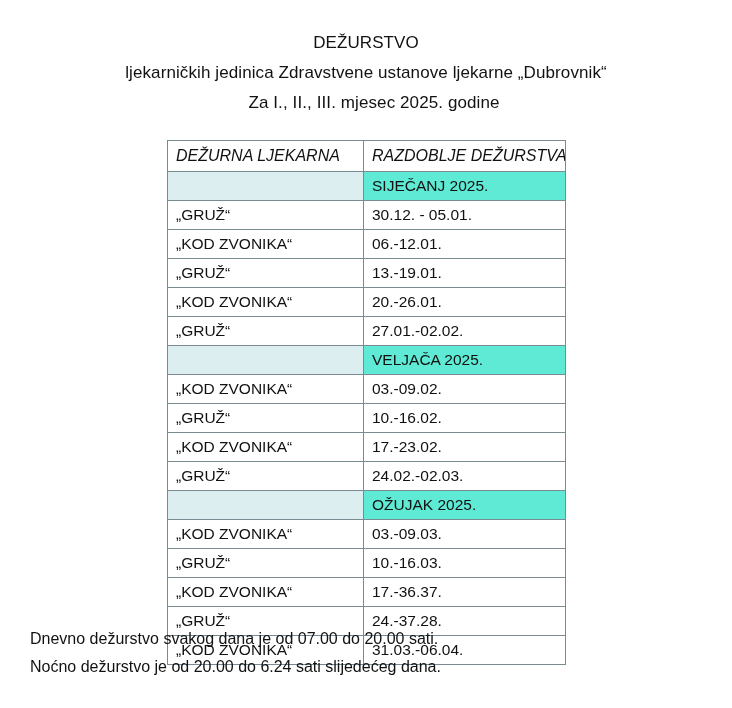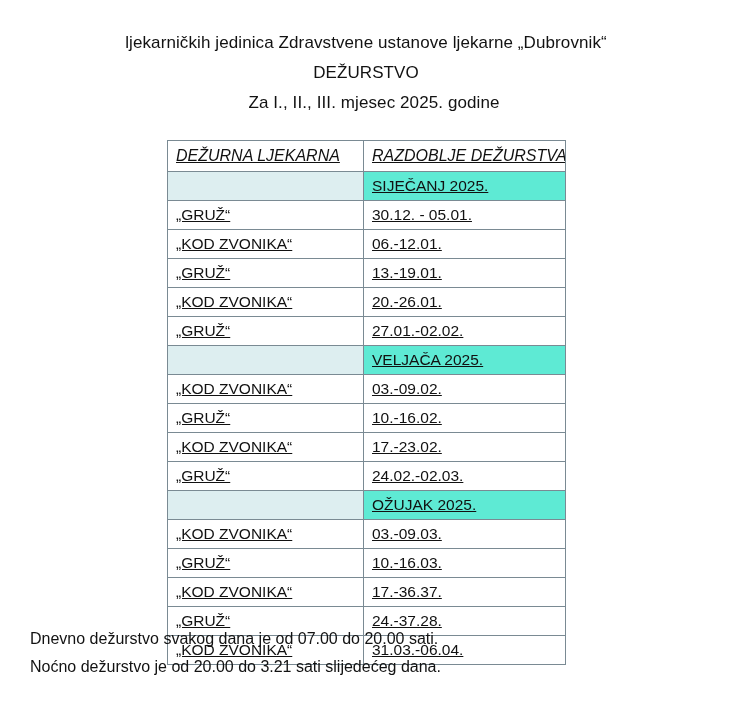--- a/index.html
+++ b/index.html
@@ -47,21 +47,20 @@
     border: 1px solid #7a8a93;
     font-size: 15.5px;
     padding: 3px 8px 4px 8px;
     height: 21px;
     vertical-align: middle;
     font-weight: normal;
     text-align: left;
     color: #111111;
     overflow: hidden;
     white-space: nowrap;
-    text-decoration: underline;
   }
   table.schedule col.c1 { width: 196px; }
   table.schedule col.c2 { width: 202px; }
 
   tr.head td {
     font-style: italic;
     font-size: 16px;
     padding-top: 4px;
     padding-bottom: 5px;
   }
@@ -80,22 +79,22 @@
     color: #121212;
   }
   .footer div { white-space: nowrap; }
 </style>
 </head>
 <body>
 
 <div class="page">
 
   <div class="header">
+    <div class="line line1">DEŽURSTVO</div>
     <div class="line line2">ljekarničkih jedinica Zdravstvene ustanove ljekarne „Dubrovnik“</div>
-    <div class="line line1">DEŽURSTVO</div>
     <div class="line line3">Za I., II., III. mjesec 2025. godine</div>
   </div>
 
   <div class="table-wrap">
     <table class="schedule">
       <colgroup>
         <col class="c1">
         <col class="c2">
       </colgroup>
       <tbody id="schedule-body">
@@ -170,16 +169,16 @@
           <tr class="entry">
             <td class="pharmacy">„KOD ZVONIKA“</td>
             <td class="period">31.03.-06.04.</td>
           </tr>
         </tbody>
     </table>
   </div>
 
   <div class="footer">
     <div>Dnevno dežurstvo svakog dana je od 07.00 do 20.00 sati.</div>
-    <div>Noćno dežurstvo je od 20.00 do 3.21 sati slijedećeg dana.</div>
+    <div>Noćno dežurstvo je od 20.00 do 6.24 sati slijedećeg dana.</div>
   </div>
 
 </div>
 
 </body></html>

